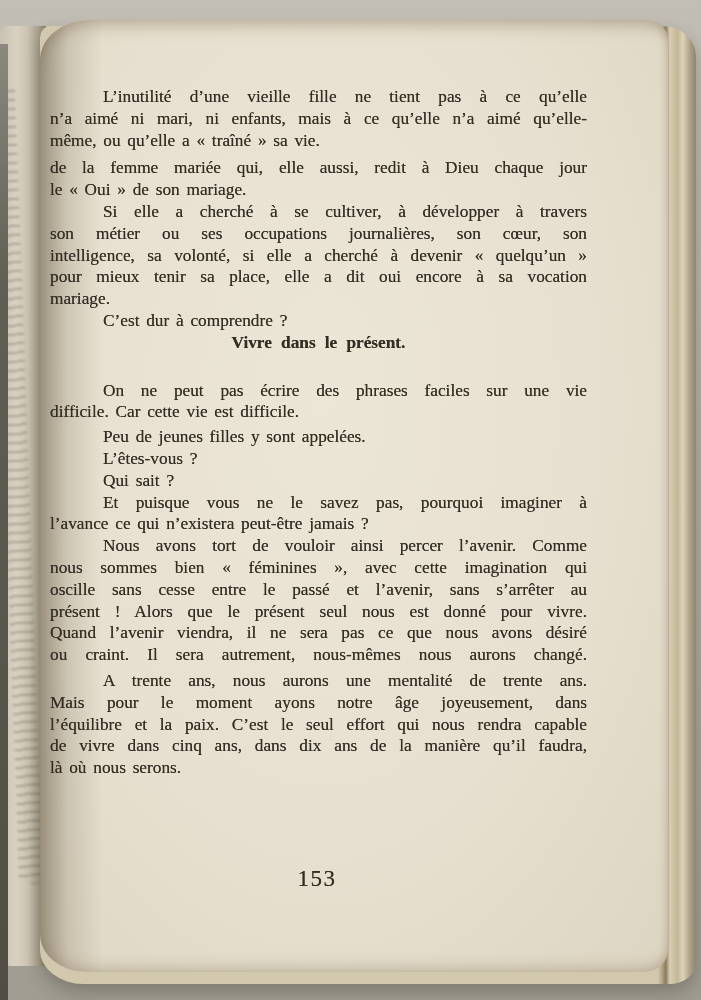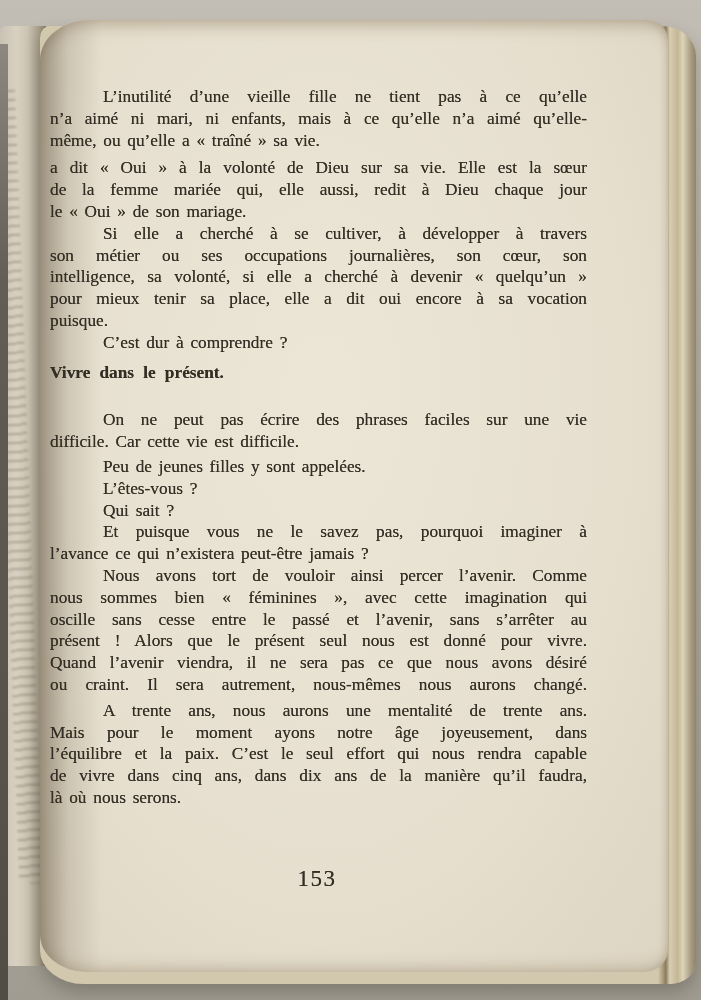--- a/index.html
+++ b/index.html
@@ -77,35 +77,34 @@
   <div class="book-fore-edge"></div>
   <div class="book-page">
     <div class="gutter-shadow"></div>
     <div class="text-column">
         <div class="para body">
           <div class="line fill ind">L’inutilité d’une vieille fille ne tient pas à ce qu’elle</div>
           <div class="line fill">n’a aimé ni mari, ni enfants, mais à ce qu’elle n’a aimé qu’elle-</div>
           <div class="line">même, ou qu’elle a « traîné » sa vie.</div>
         </div>
         <div class="para body" style="margin-top: 6px;">
-          <div class="line fill">a dit « Oui » à la volonté de Dieu sur sa vie. Elle est la sœur</div>
           <div class="line fill">de la femme mariée qui, elle aussi, redit à Dieu chaque jour</div>
           <div class="line">le « Oui » de son mariage.</div>
         </div>
         <div class="para body">
           <div class="line fill ind">Si elle a cherché à se cultiver, à développer à travers</div>
           <div class="line fill">son métier ou ses occupations journalières, son cœur, son</div>
           <div class="line fill">intelligence, sa volonté, si elle a cherché à devenir « quelqu’un »</div>
           <div class="line fill">pour mieux tenir sa place, elle a dit oui encore à sa vocation</div>
-          <div class="line">puisque.</div>
+          <div class="line">mariage.</div>
         </div>
         <div class="para body">
           <div class="line ind">C’est dur à comprendre ?</div>
         </div>
-        <div class="para heading" style="margin-top: 8px;">
+        <div class="para heading" style="margin-top: 0; text-align: center;">
           <div class="line">Vivre dans le présent.</div>
         </div>
         <div class="para body" style="margin-top: 26px;">
           <div class="line fill ind">On ne peut pas écrire des phrases faciles sur une vie</div>
           <div class="line">difficile. Car cette vie est difficile.</div>
         </div>
         <div class="para body" style="margin-top: 3px;">
           <div class="line ind">Peu de jeunes filles y sont appelées.</div>
         </div>
         <div class="para body">

